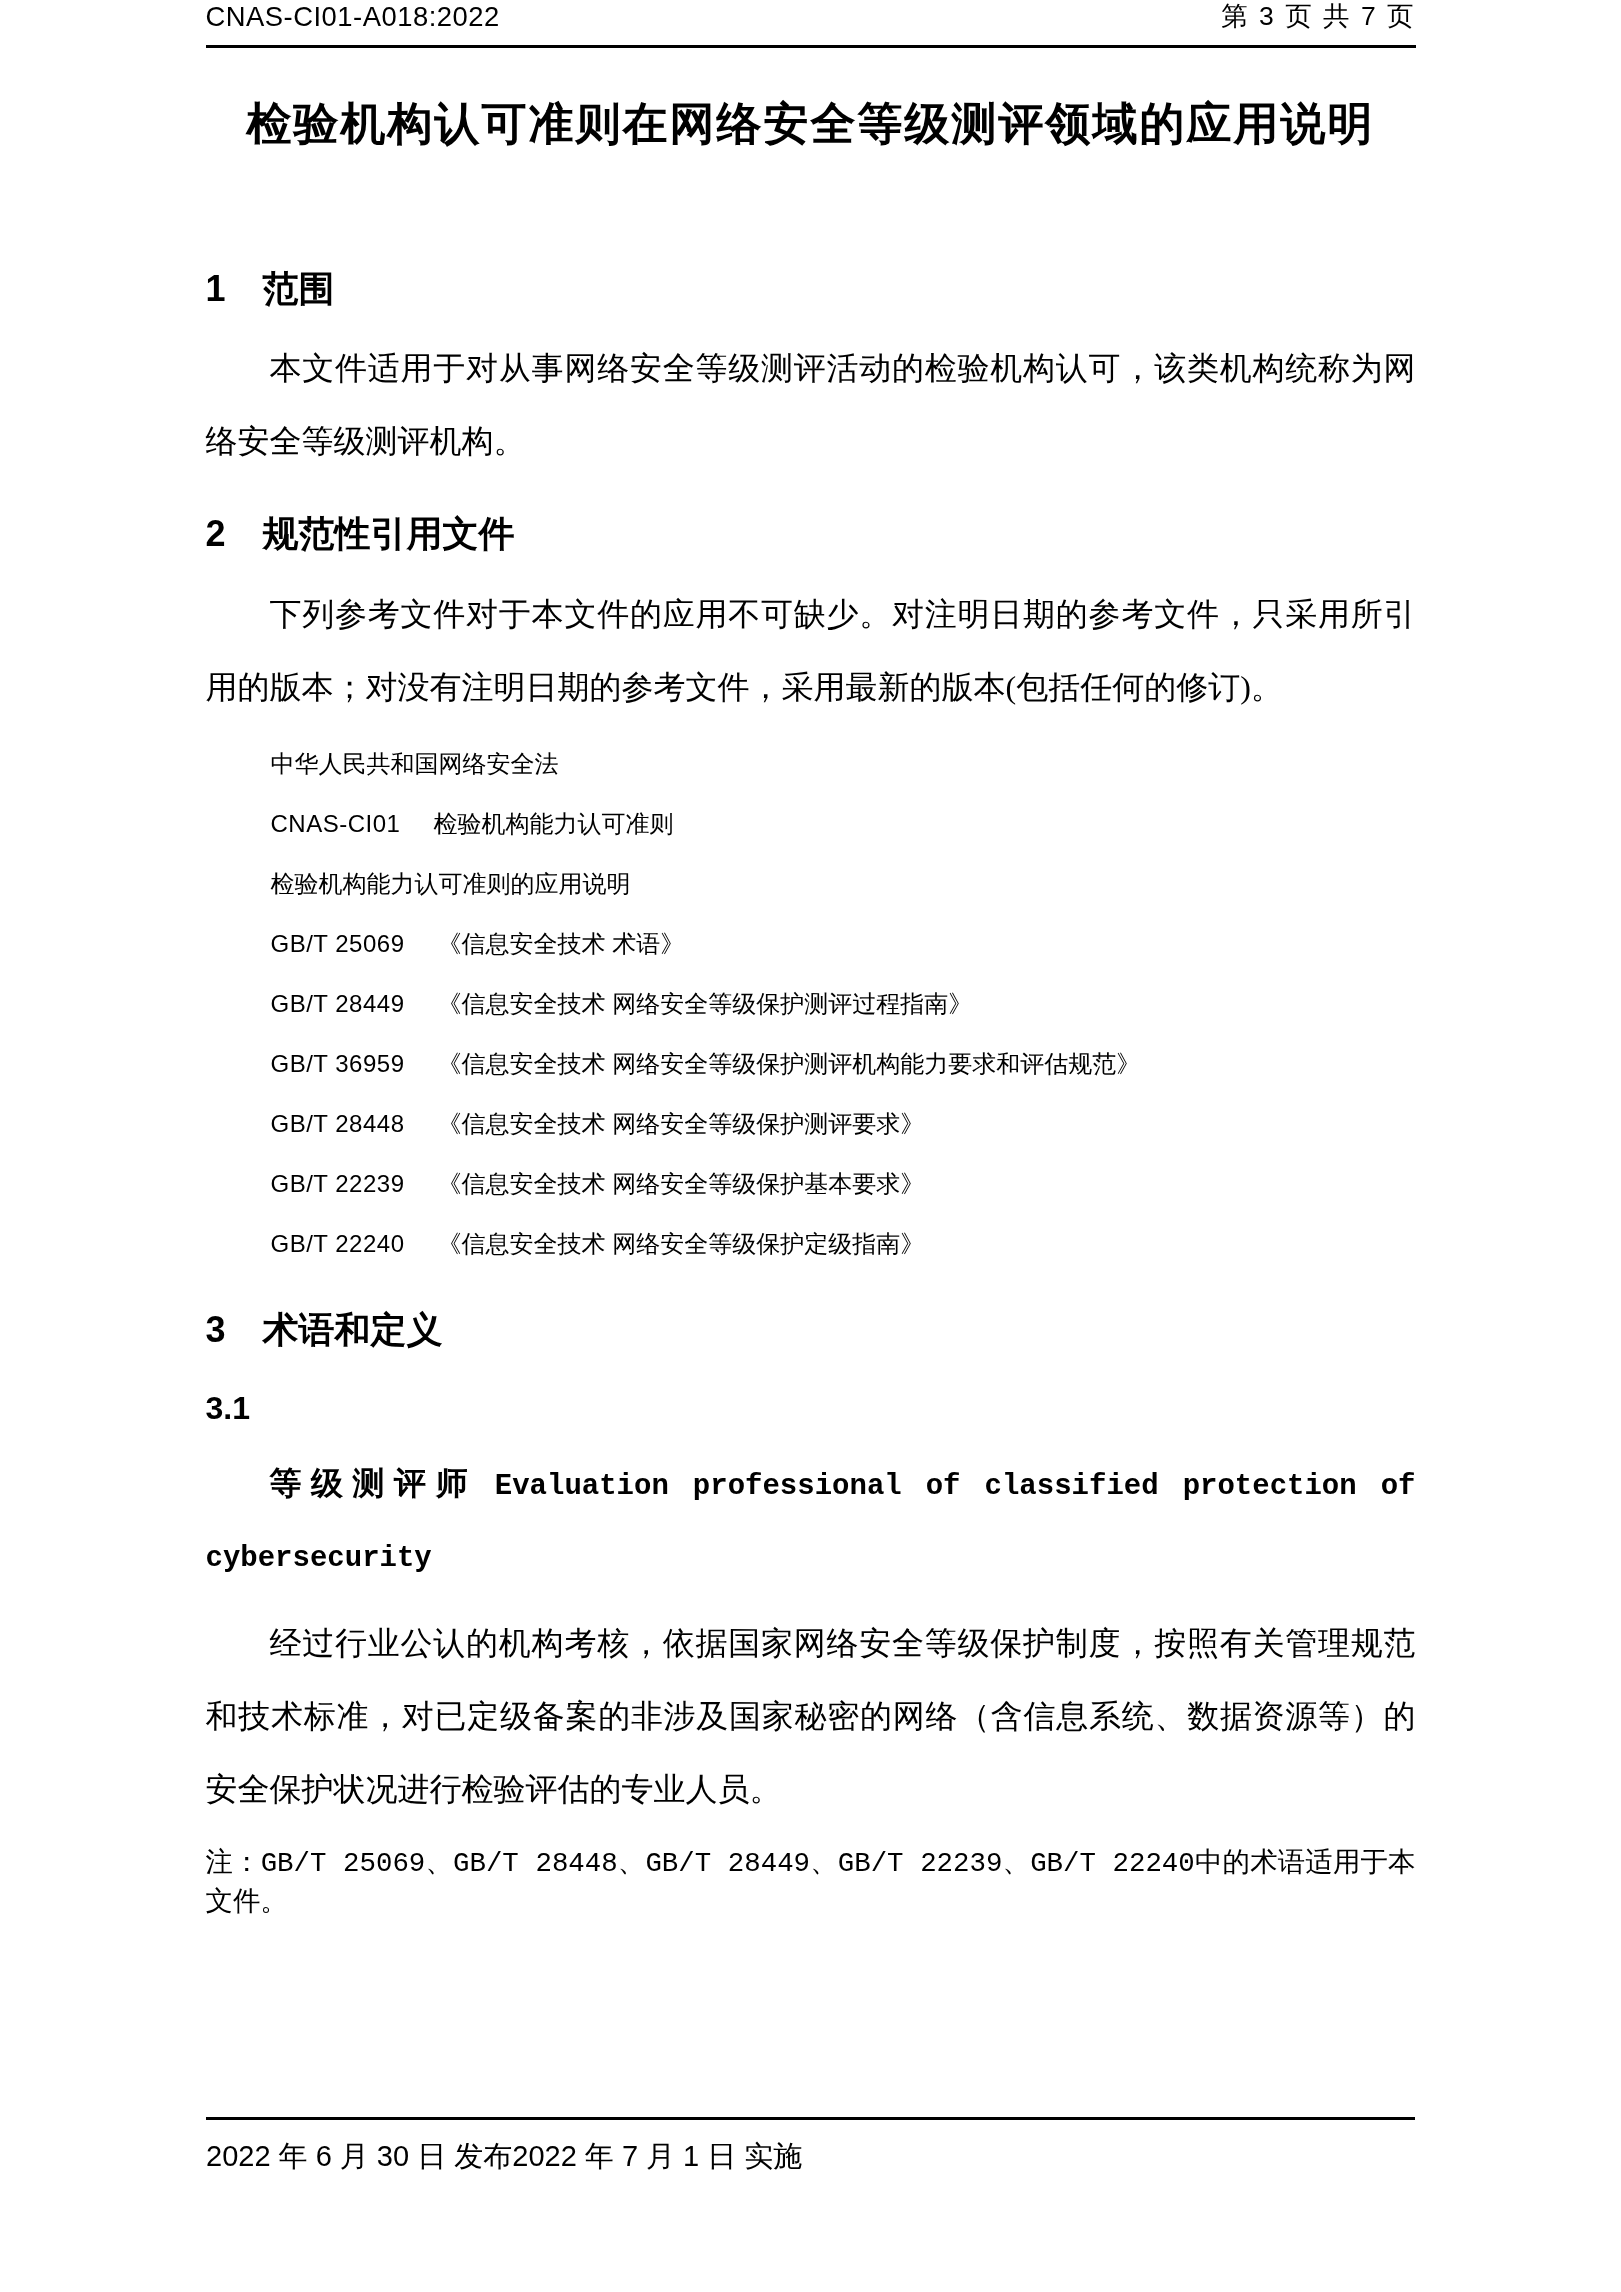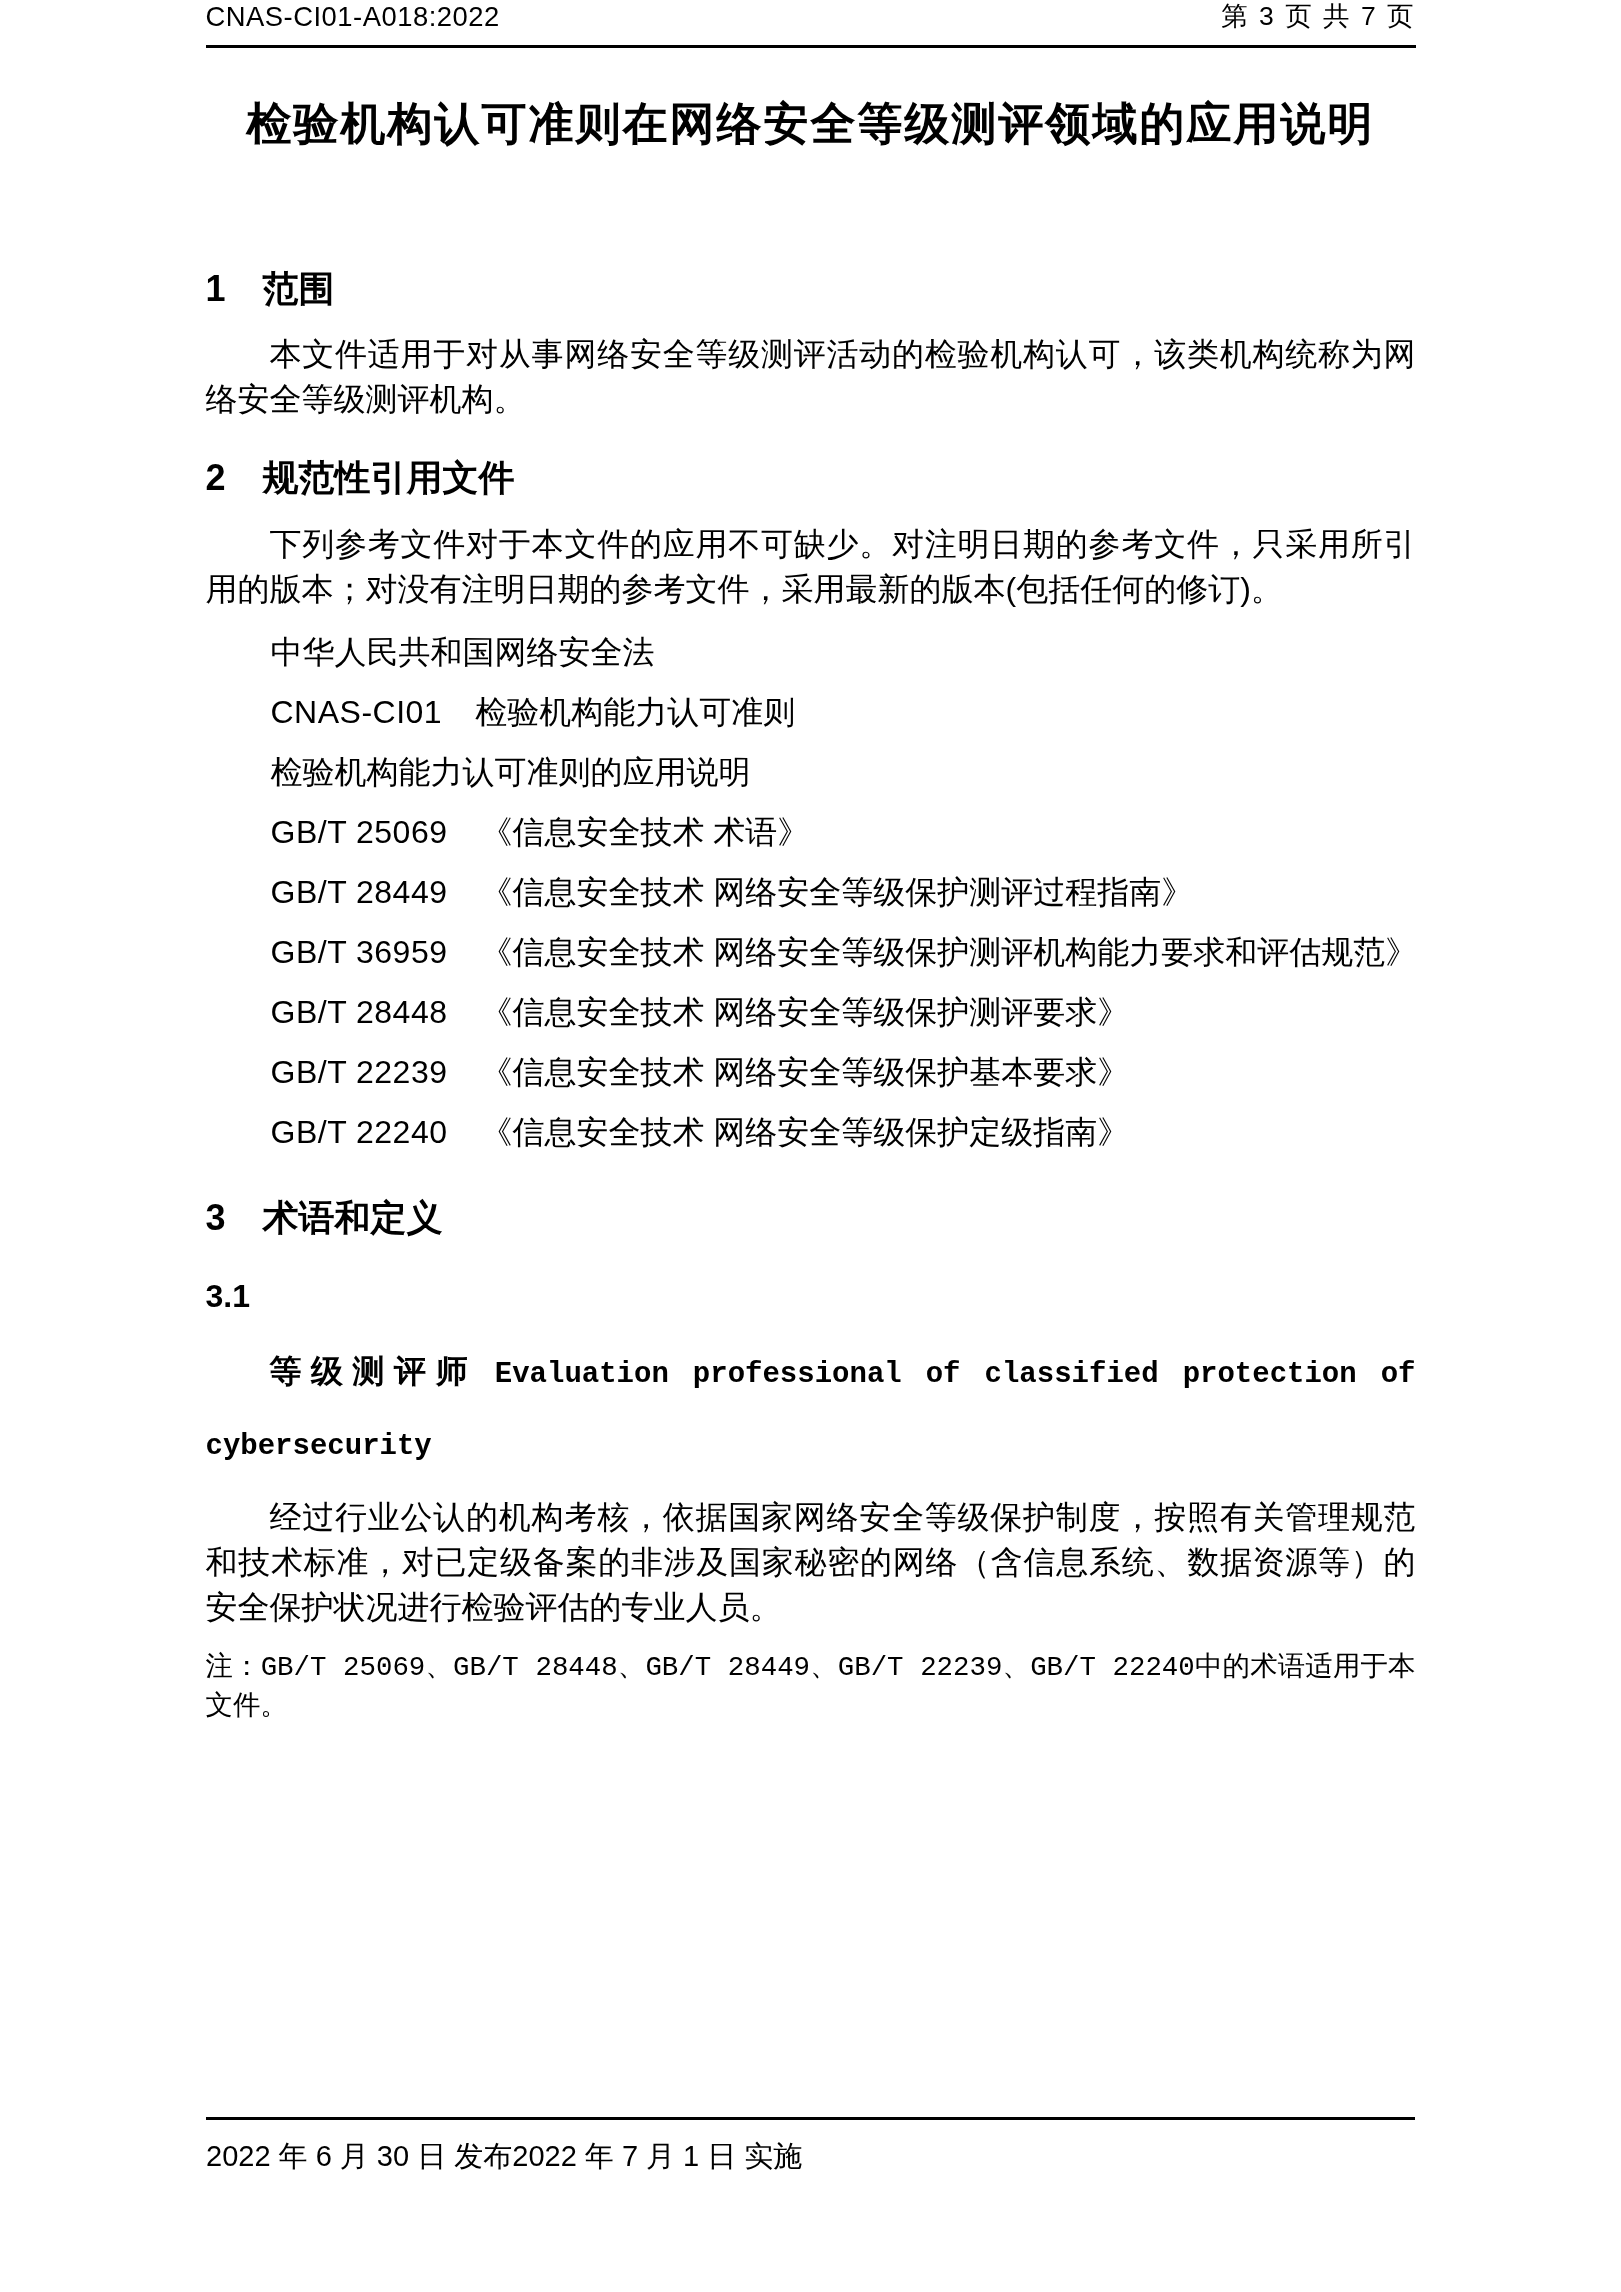--- a/index.html
+++ b/index.html
@@ -53,33 +53,34 @@
   }
   .sec-heading .sec-num { display: inline-block; margin-right: 37px; }
   .h-scope { margin-top: 114px; }
   .h-refs  { margin-top: 33px; }
   .h-terms { margin-top: 33px; }
 
   
   .para {
     margin-top: 21.6px;
     font-size: 32px;
-    line-height: 45px;
+    line-height: 73px;
     text-align: justify;
     text-indent: 2em;
+    font-family: Liberation Serif, serif;
   }
 
   
   .ref-list { margin-top: 9.8px; }
   .ref-item {
     display: flex;
     align-items: flex-end;
     gap: 33px;
     padding-left: 65px;
-    font-size: 32px;
+    font-size: 24px;
     line-height: 60px;
     white-space: nowrap;
   }
   .ref-code { font-family: "Liberation Sans", sans-serif; letter-spacing: 0.5px; }
   .ref-code:empty { display: none; }
 
   
   .sub-num {
     margin-top: 37px;
     font-size: 32px;

